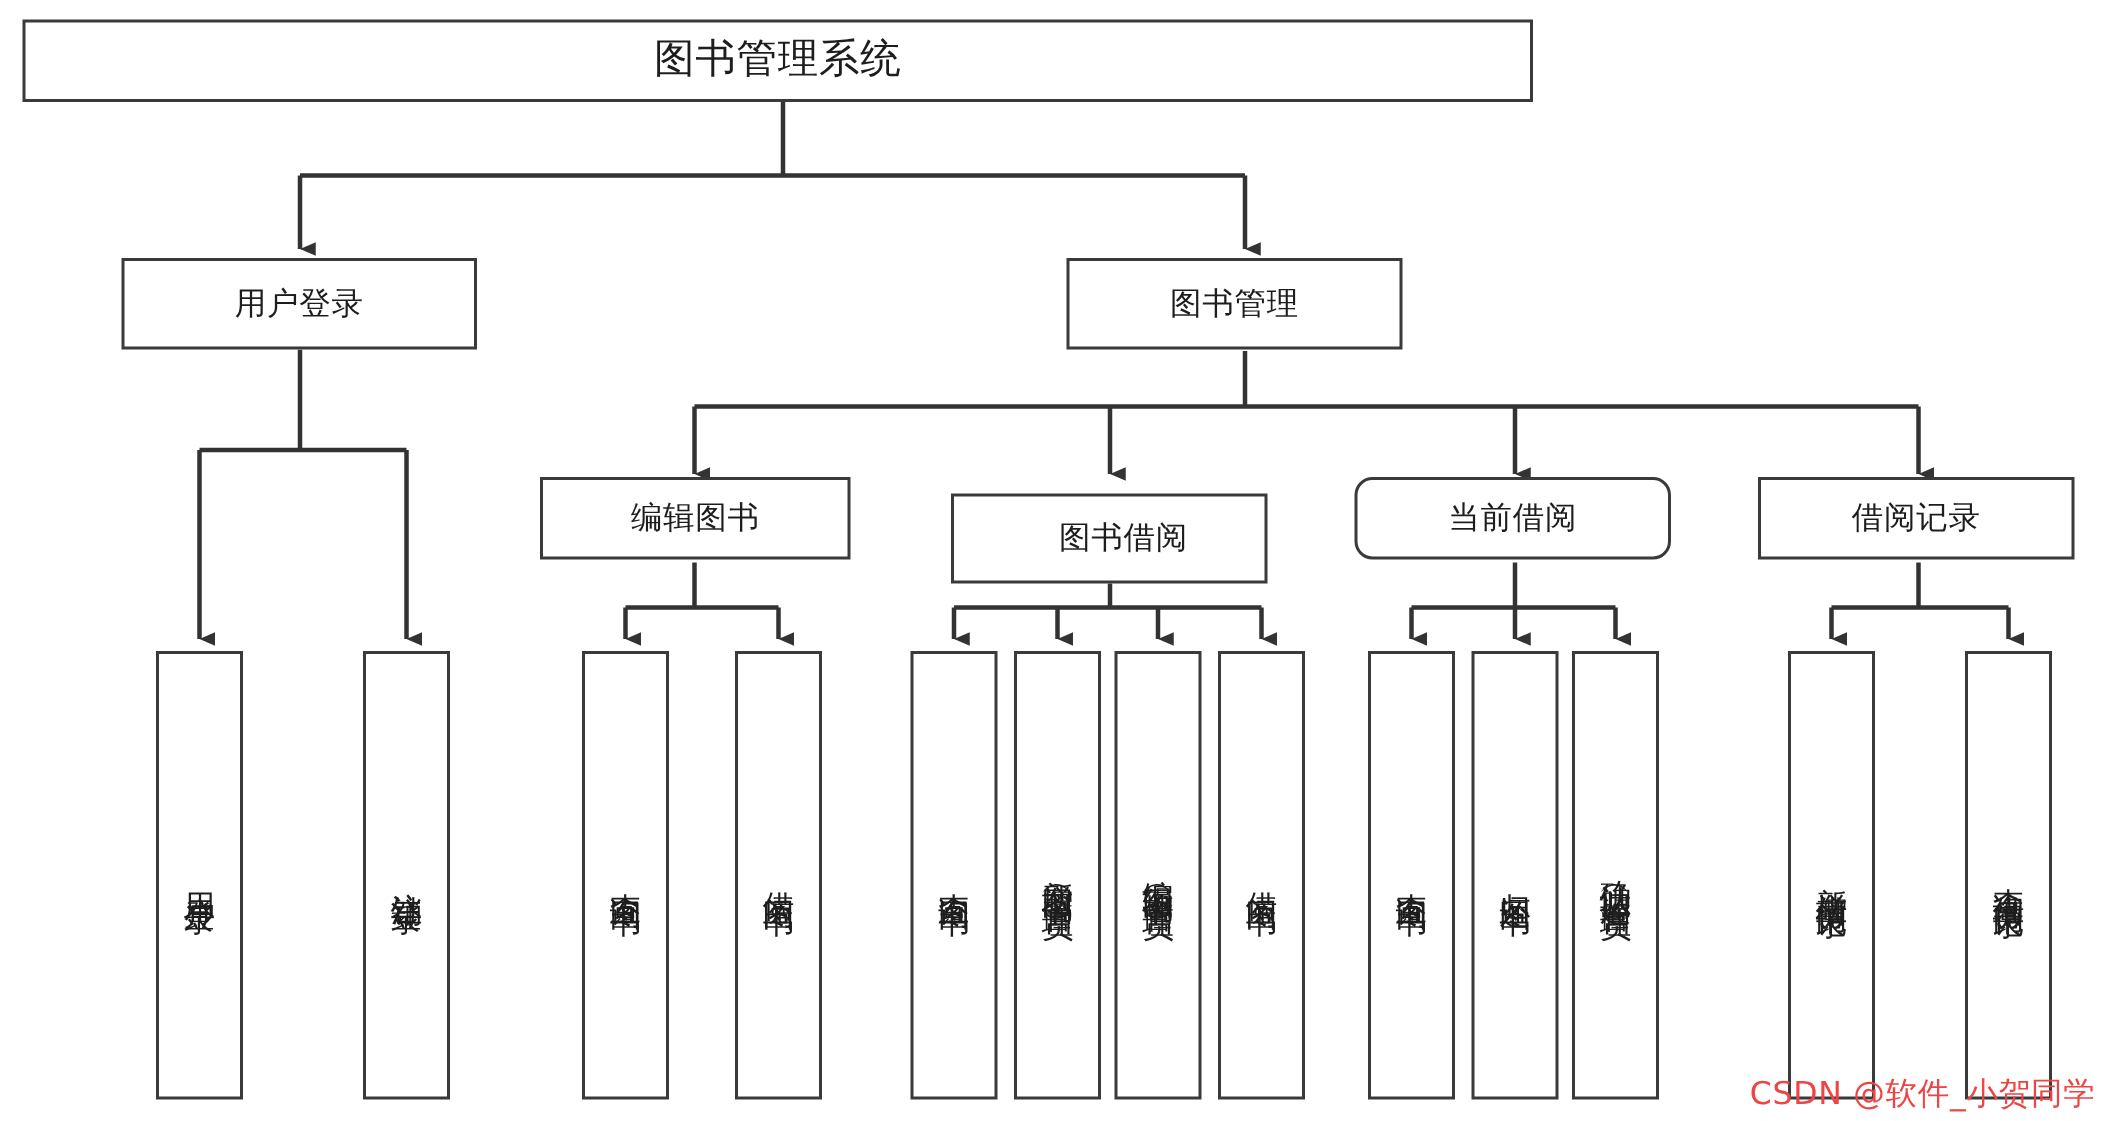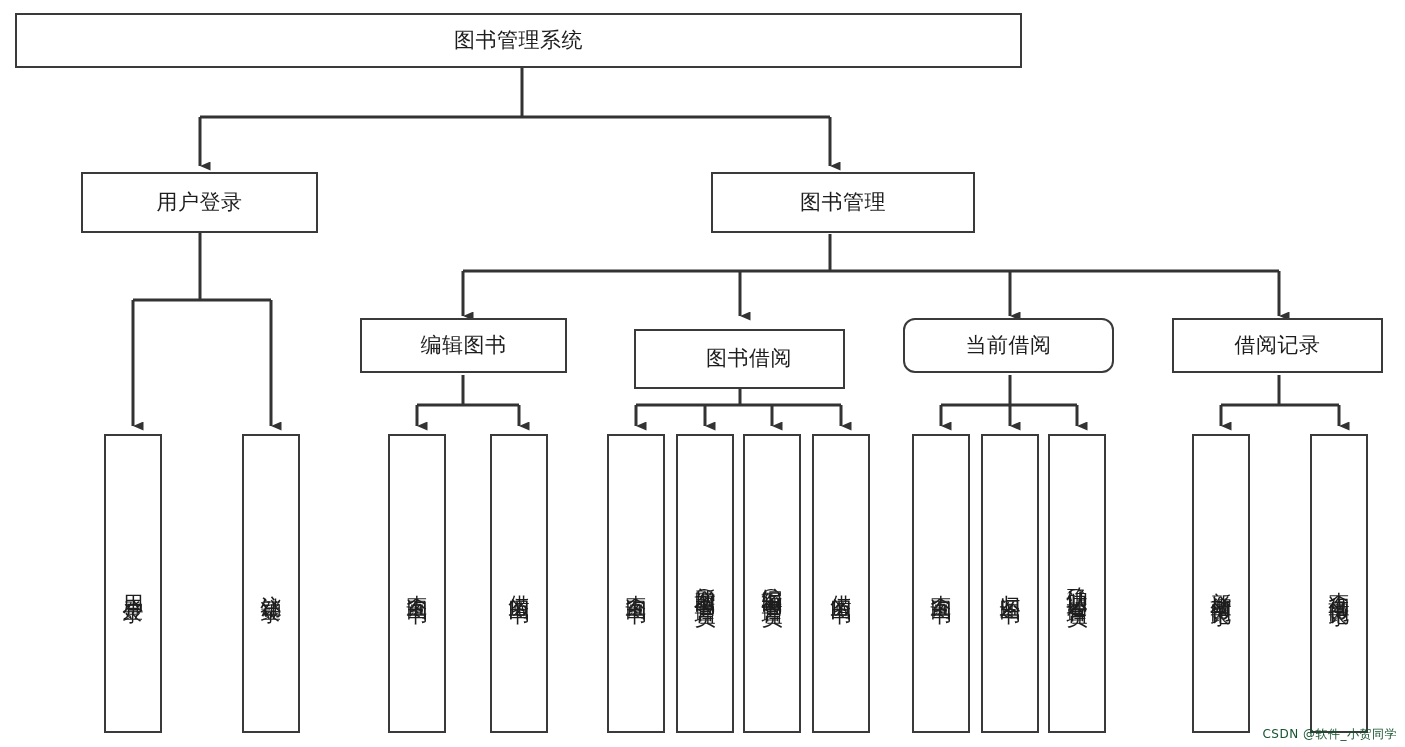--- a/index.html
+++ b/index.html
@@ -36,21 +36,21 @@
     justify-content: center;
     color: #1d1d1d;
     z-index: 3;
   }
   .node.h-node {
     font-size: 21px;
     line-height: 1.2;
     letter-spacing: 0.5px;
   }
   .node.root {
-    font-size: 21px;
+    font-size: 27px;
   }
   .node.v-node {
     font-size: 21px;
     line-height: 1.15;
     padding: 8px 0;
     align-items: center;
     justify-content: center;
   }
   .vtext {
     writing-mode: vertical-rl;
@@ -60,22 +60,22 @@
     display: block;
   }
   .htext {
     white-space: nowrap;
   }
   
   #watermark {
     position: absolute;
     right: 8px;
     bottom: 4px;
-    font-size: 12px;
-    color: #14532d;
+    font-size: 21px;
+    color: #ef4444;
     letter-spacing: 0.5px;
     white-space: nowrap;
     z-index: 6;
     pointer-events: none;
     margin-left: 36px;
   }
 </style>
 </head>
 <body>
 
@@ -135,21 +135,21 @@
   </svg>
 
   <div class="node root h-node" style="left:15px; top:13px; width:1007px; height:55px;">
     <span class="htext">图书管理系统</span>
   </div>
 
   <div class="node h-node" style="left:81px; top:172px; width:237px; height:61px;">
     <span class="htext">用户登录</span>
   </div>
 
-  <div class="node h-node" style="left:711px; top:172px; width:264px; height:61px;">
+  <div class="node h-node" style="left:711px; top:172px; width:224px; height:61px;">
     <span class="htext">图书管理</span>
   </div>
 
   <div class="node h-node" style="left:360px; top:318px; width:207px; height:55px;">
     <span class="htext">编辑图书</span>
   </div>
 
   <div class="node h-node" style="left:634px; top:329px; width:211px; height:60px;padding-left:19px;">
     <span class="htext">图书借阅</span>
   </div>

